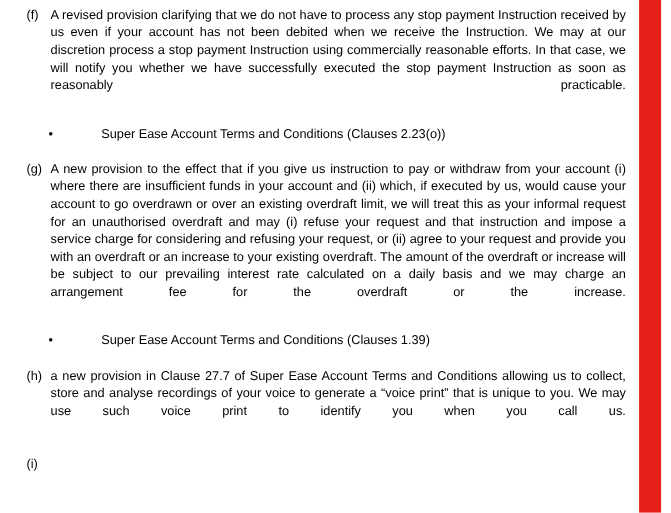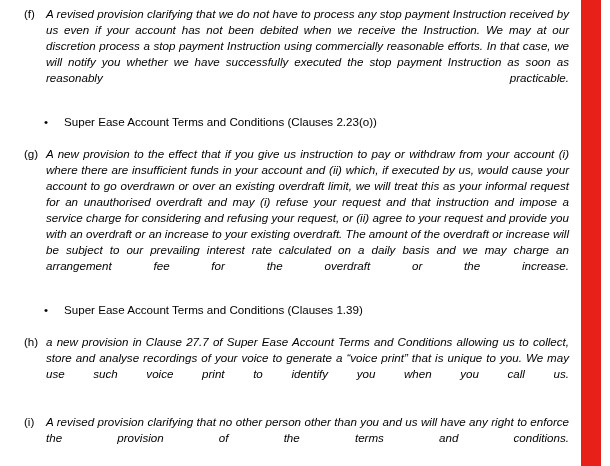--- a/index.html
+++ b/index.html
@@ -62,21 +62,20 @@
     white-space: nowrap;
   }
   .clause-body {
     flex: 1 1 auto;
     margin-right: 6px;
     font-size: 11.6px;
     line-height: 16.1px;
     text-align: justify;
     text-justify: inter-word;
     hyphens: none;
-    font-style: italic;
   }
   
   .clause-body::after {
     content: "";
     display: inline-block;
     width: 100%;
   }
 
   
   .bullet-row {
@@ -90,20 +89,21 @@
     font-size: 11.6px;
     line-height: 16.1px;
   }
   .bullet-text {
     flex: 1 1 auto;
     margin-right: 15px;
     font-size: 11.6px;
     line-height: 16.1px;
     text-align: left;
     white-space: nowrap;
+    margin-left: 28px;
   }
 
   
   .gap-para  { height: 16px; }
   .gap-small { height: 11px; }
 </style>
 </head>
 <body>
 
 <div id="page">
@@ -140,21 +140,20 @@
 
     <div class="clause">
       <div class="clause-label">(h)</div>
       <div class="clause-body">a new provision in Clause 27.7 of Super Ease Account Terms and Conditions allowing us to collect, store and analyse recordings of your voice to generate a “voice print” that is unique to you. We may use such voice print to identify you when you call us.</div>
     </div>
 
     <div class="gap-para"></div>
 
     <div class="clause">
       <div class="clause-label">(i)</div>
-      <div class="clause-body">A revised provision clarifying that no other person other than you and us will have any right to enforce the provision of the terms and conditions.</div>
     </div>
 
     <div class="gap-small"></div>
 
   </div>
 
   <div id="red-rule"></div>
 
 </div>
 

